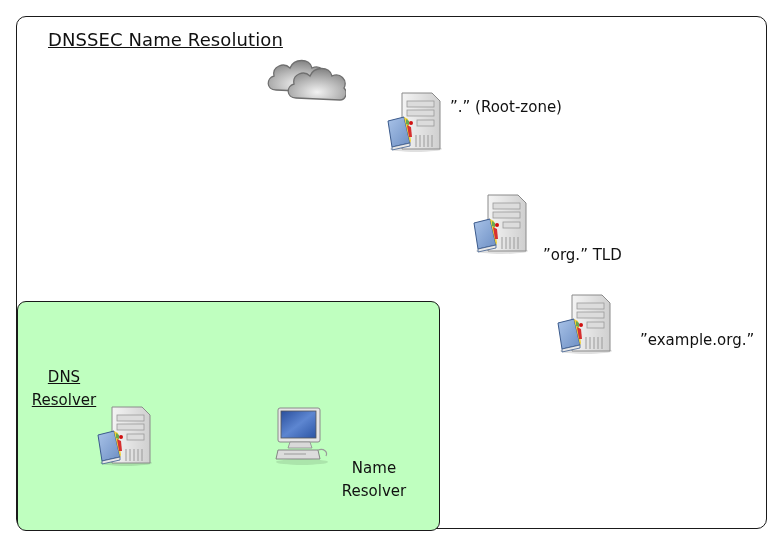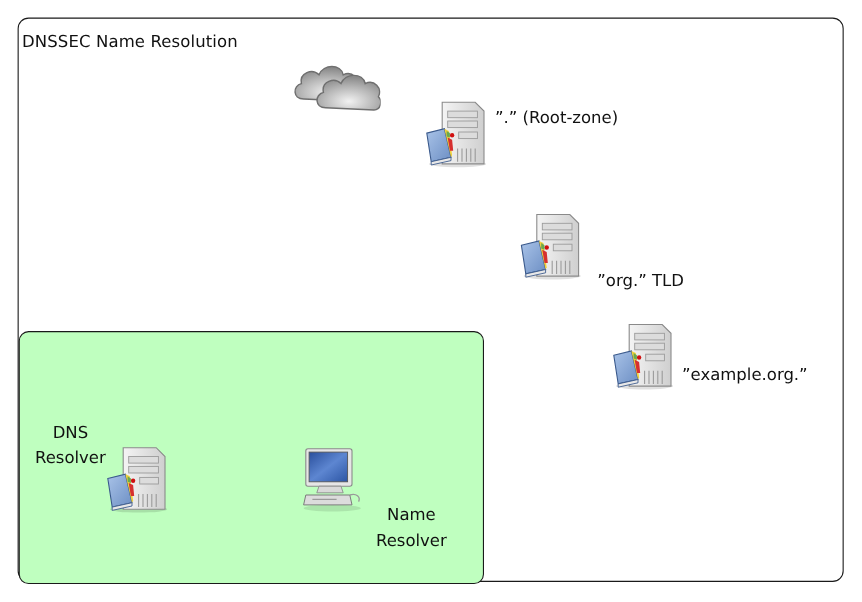--- a/index.html
+++ b/index.html
@@ -1,20 +1,20 @@
 <!DOCTYPE html>
 <html><head>
 <meta charset="utf-8">
 <style>
   html, body { margin:0; padding:0; background:#ffffff; }
   body { width:784px; height:547px; position:relative; overflow:hidden;
          font-family:"DejaVu Sans", sans-serif; color:#111; }
   .frame { position:absolute; left:16px; top:16px; width:751px; height:513px;
            border:1.5px solid #1a1a1a; border-radius:10px; box-sizing:border-box; background:#fff; }
-  .title { position:absolute; left:20px; top:29px; font-size:15px; letter-spacing:0.1px; }
+  .title { position:absolute; left:48px; top:29px; font-size:18px; letter-spacing:0.1px;text-decoration:underline; }
   .local-box { position:absolute; left:17px; top:301px; width:423px; height:230px;
                background:#bfffbf; border:1.5px solid #1a1a1a; border-radius:9px; box-sizing:border-box; }
   .icon { position:absolute; }
   .label { position:absolute; font-size:15px; white-space:nowrap;text-align:right; }
   .label.center { text-align:center; }
 </style>
 </head>
 <body>
 
 <svg width="0" height="0" style="position:absolute">
@@ -88,25 +88,25 @@
 <div class="label" style="left:450px;top:98px">”.” (Root-zone)</div>
 
 <svg class="icon" style="left:470px;top:193px" width="60" height="62">
     <use href="#server"></use>
   </svg>
 <div class="label" style="left:543px;top:246px">”org.” TLD</div>
 
 <svg class="icon" style="left:554px;top:293px" width="60" height="62">
     <use href="#server"></use>
   </svg>
-<div class="label" style="left:620px;top:331px">”example.org.”</div>
+<div class="label" style="left:640px;top:331px">”example.org.”</div>
 
 <div class="local-box" style="background: rgb(191, 255, 191);"></div>
 
-<div class="label center" style="left:28px;top:382px;width:72px;line-height:23px;">
+<div class="label center" style="left:28px;top:366px;width:72px;line-height:23px;text-decoration:underline;">
   <div>DNS</div>
   <div>Resolver</div>
 </div>
 <svg class="icon" style="left:94px;top:405px" width="60" height="62">
     <use href="#server"></use>
   </svg>
 
 <svg class="icon" style="left:272px;top:406px" width="60" height="60">
     <use href="#computer"></use>
   </svg>

